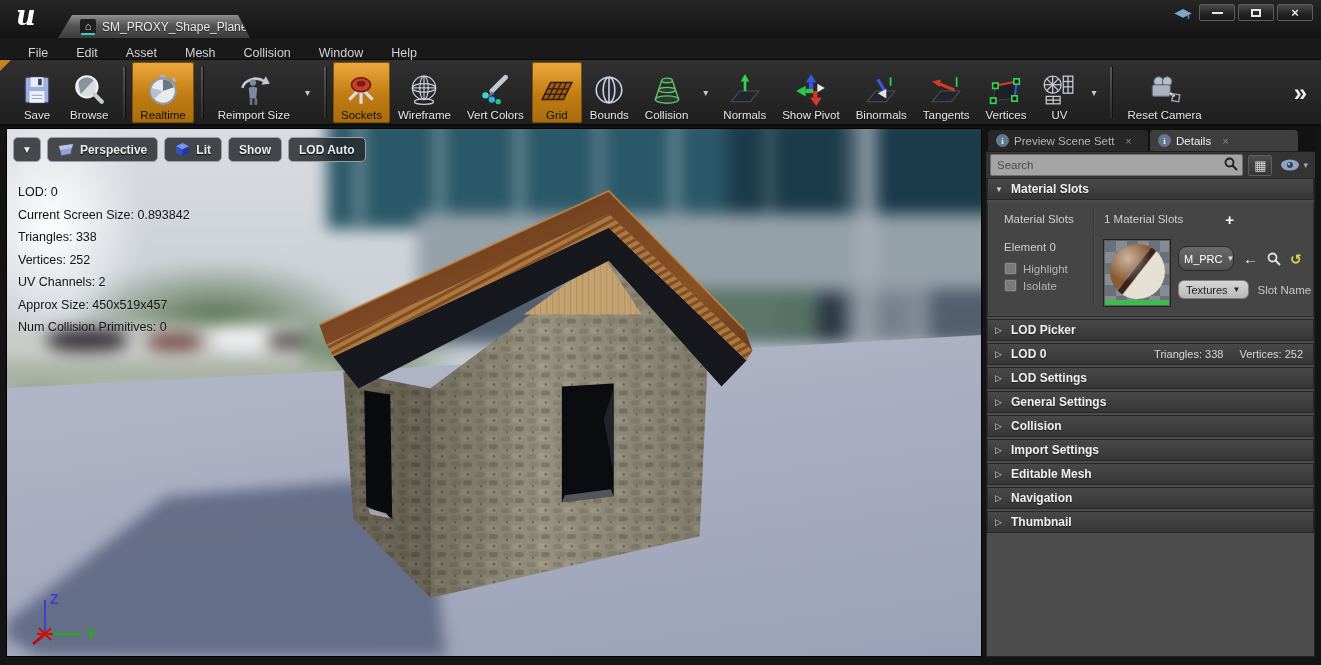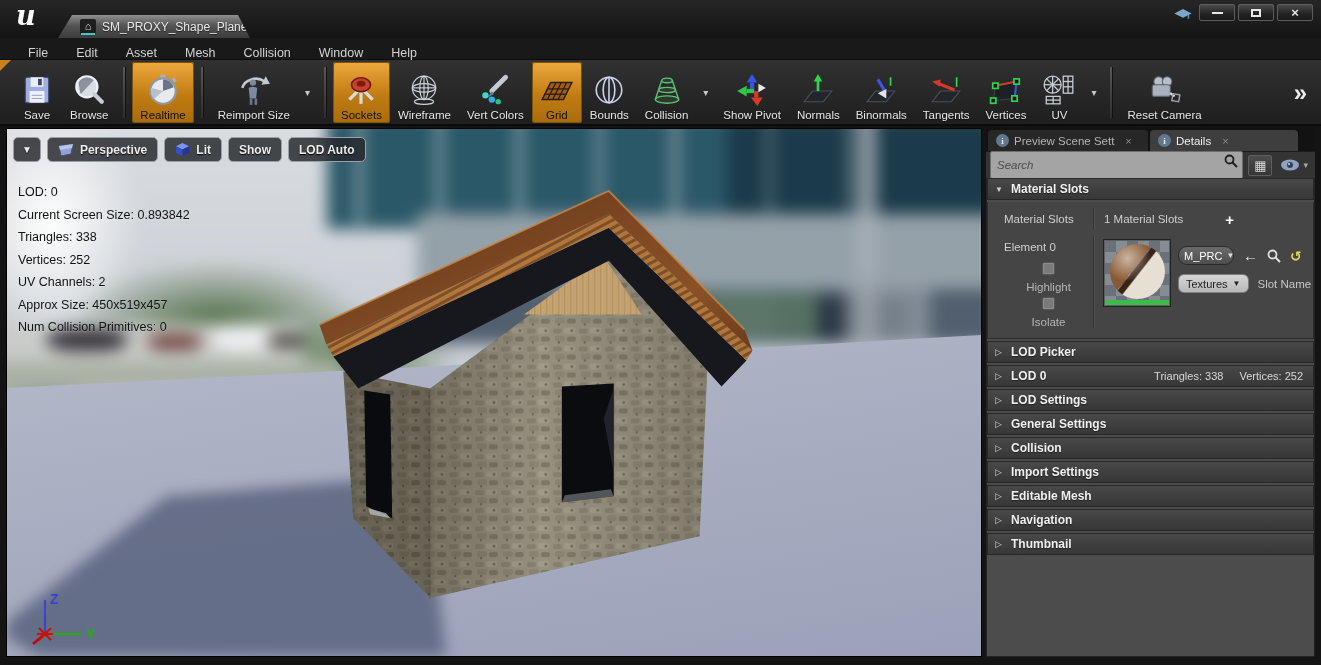--- a/index.html
+++ b/index.html
@@ -68,57 +68,57 @@
   .details { flex:1; display:flex; flex-direction:column; background:#121212; }
   .dt-tabbar { height:23px; display:flex; align-items:flex-end; gap:2px; padding:2px 2px 0 2px; background:#121212; }
   .dt-tab { height:21px; display:flex; align-items:center; gap:5px; padding:0 8px; border-radius:4px 4px 0 0;
     background:#272727; color:#b4b4b4; font-size:11.5px; }
   .dt-tab.active { background:#3e3e3e; color:#efefef; }
   .dt-tab .info-ico { width:13px; height:13px; border-radius:50%; background:#5f7everything; }
   .info-ico { width:13px; height:13px; border-radius:50%; background:#62788e; color:#e8f0f8; font-size:9px; font-weight:bold;
     font-family:"Liberation Serif",serif; display:flex; align-items:center; justify-content:center; }
   .dt-tab .tclose { color:#8b8b8b; font-size:11px; margin-left:6px; }
   .dt-searchrow { height:27px; background:#343434; display:flex; align-items:center; padding:0 4px; gap:5px; border-top:1px solid #1c1c1c;}
-  .dt-search { flex:1; height:28px; background:#a4a4a4; border:1px solid #6e6e6e; border-radius:2px; color:#333;
-    font-size:11.5px; padding:0 22px 0 6px; outline:none; position:relative;font-style:italic; }
+  .dt-search { flex:1; height:22px; background:#a4a4a4; border:1px solid #6e6e6e; border-radius:2px; color:#333;
+    font-size:11.5px; padding:0 22px 0 6px; outline:none; position:relative; }
   .dt-search::placeholder { color:#4a4a4a; }
   .search-wrap { flex:1; position:relative; display:flex; }
   .search-mag { position:absolute; right:5px; top:3px; }
   .dt-listbtn { width:24px; height:21px; background:linear-gradient(#4c4c4c,#363636); border:1px solid #5e5e5e; border-radius:2px;
     color:#d8d8d8; font-size:13px; display:flex; align-items:center; justify-content:center; }
   .dt-eyebtn { display:flex; align-items:center; gap:3px; color:#aaa; font-size:9px; padding:0 3px; }
   .dt-body { flex:1; background:#4c4c4c; padding:0; overflow:hidden; position:relative; border:1px solid #222; border-top:none; }
   .sec-head { height:22px; display:flex; align-items:center; padding:0 10px 0 7px; gap:7px;
     background:linear-gradient(#484848,#373737); border:1px solid #282828; margin-bottom:2px; }
   .sec-tri { color:#cfcfcf; font-size:9px; width:9px; }
   .sec-label { font-size:12px; font-weight:bold; color:#f0f0f0; text-shadow:0 1px 1px rgba(0,0,0,.5); white-space:nowrap; }
   .sec-right { margin-left:auto; display:flex; gap:16px; font-size:11px; color:#d8d8d8; font-weight:normal; }
   .ms-area { background:#454545; border:1px solid #2c2c2c; border-top:none; margin-bottom:2px; padding:6px 0 10px 0; }
   .ms-row { display:flex; }
   .ms-left { width:106px; padding-left:16px; flex:0 0 106px; border-right:1px solid #333; box-shadow:1px 0 0 #515151; }
   .ms-right { flex:1; padding-left:10px; }
   .ms-lbl { font-size:11.5px; color:#cfcfcf; line-height:22px; }
   .ms-count-row { display:flex; align-items:center; gap:0; }
   .ms-plus { color:#fff; font-size:15px; font-weight:bold; margin-left:42px; }
-  .cb-row { display:flex; align-items:center; gap:6px; margin:4px 0 0 0;flex-direction:column; }
+  .cb-row { display:flex; align-items:center; gap:6px; margin:4px 0 0 0; }
   .cb { width:13px; height:13px; background:#7a7a7a; border:1px solid #565656; border-radius:2px; box-shadow:inset 0 0 0 1px #8c8c8c; }
   .cb-lbl { font-size:11.5px; color:#b5b5b5; }
   .el-flex { display:flex; gap:8px; margin-top:4px; }
   .thumb { width:66px; height:66px; border:1px solid #5f5f5f; outline:1px solid #222; position:relative; flex:0 0 66px;
     background:linear-gradient(45deg,#868c94 25%,transparent 25%,transparent 75%,#868c94 75%),
                linear-gradient(45deg,#868c94 25%,#6b717a 25%,#6b717a 75%,#868c94 75%);
     background-size:22px 22px; background-position:0 0,11px 11px; }
   .thumb .sphere { position:absolute; left:5px; top:3px; width:55px; height:55px; border-radius:50%;
     background:linear-gradient(128deg,#8a5a33 0 44%,#43291605 0,#3a2314 46% 52%,#e6e0d4 54% 100%); }
   .thumb .sphere::after { content:""; position:absolute; inset:0; border-radius:50%;
     background:radial-gradient(circle at 32% 26%,rgba(255,255,255,.55),rgba(255,255,255,0) 42%); }
   .thumb .greenbar { position:absolute; left:0; right:0; bottom:0; height:5px; background:#3dbb4d; }
   .mat-controls { display:flex; flex-direction:column; gap:9px; padding-top:6px; }
   .mc-row { display:flex; align-items:center; gap:9px; }
-  .mat-drop { height:19px; background:linear-gradient(#6a6a6a,#4e4e4e); border:1px solid #2b2b2b; border-radius:9px;
+  .mat-drop { height:25px; background:linear-gradient(#6a6a6a,#4e4e4e); border:1px solid #2b2b2b; border-radius:9px;
     color:#fff; font-size:11px; display:flex; align-items:center; padding:0 5px; gap:4px; max-width:56px; overflow:hidden; }
   .mat-drop .dd { font-size:8px; color:#ddd; }
   .tex-btn { height:19px; background:linear-gradient(#d6d6d6,#b8b8b8); border:1px solid #7e7e7e; border-radius:6px;
     color:#1d1d1d; font-size:11px; display:flex; align-items:center; padding:0 7px; gap:5px; }
   .tex-btn .dd { font-size:8px; color:#222; }
   .slot-name { font-size:11.5px; color:#c6c6c6; }
   .arrow-back { color:#e8e8e8; font-size:15px; font-weight:bold; line-height:1; }
   .reset-def { color:#d8d855; font-size:14px; font-weight:bold; line-height:1; }
 </style>
 </head>
@@ -409,30 +409,30 @@
       <div class="tb-btn">
         <svg class="tb-ico">
           <use href="#collision-icon"></use>
         </svg>
         <span class="tb-label">Collision</span>
       </div>
       <div class="tb-drop">▾</div>
 
       <div class="tb-btn">
         <svg class="tb-ico">
+          <use href="#normals-icon"></use>
+        </svg>
+        <span class="tb-label">Normals</span>
+      </div>
+
+      <div class="tb-btn">
+        <svg class="tb-ico">
           <use href="#show-pivot-icon"></use>
         </svg>
         <span class="tb-label">Show Pivot</span>
-      </div>
-
-      <div class="tb-btn">
-        <svg class="tb-ico">
-          <use href="#normals-icon"></use>
-        </svg>
-        <span class="tb-label">Normals</span>
       </div>
 
       <div class="tb-btn">
         <svg class="tb-ico">
           <use href="#binormals-icon"></use>
         </svg>
         <span class="tb-label">Binormals</span>
       </div>
 
       <div class="tb-btn">

